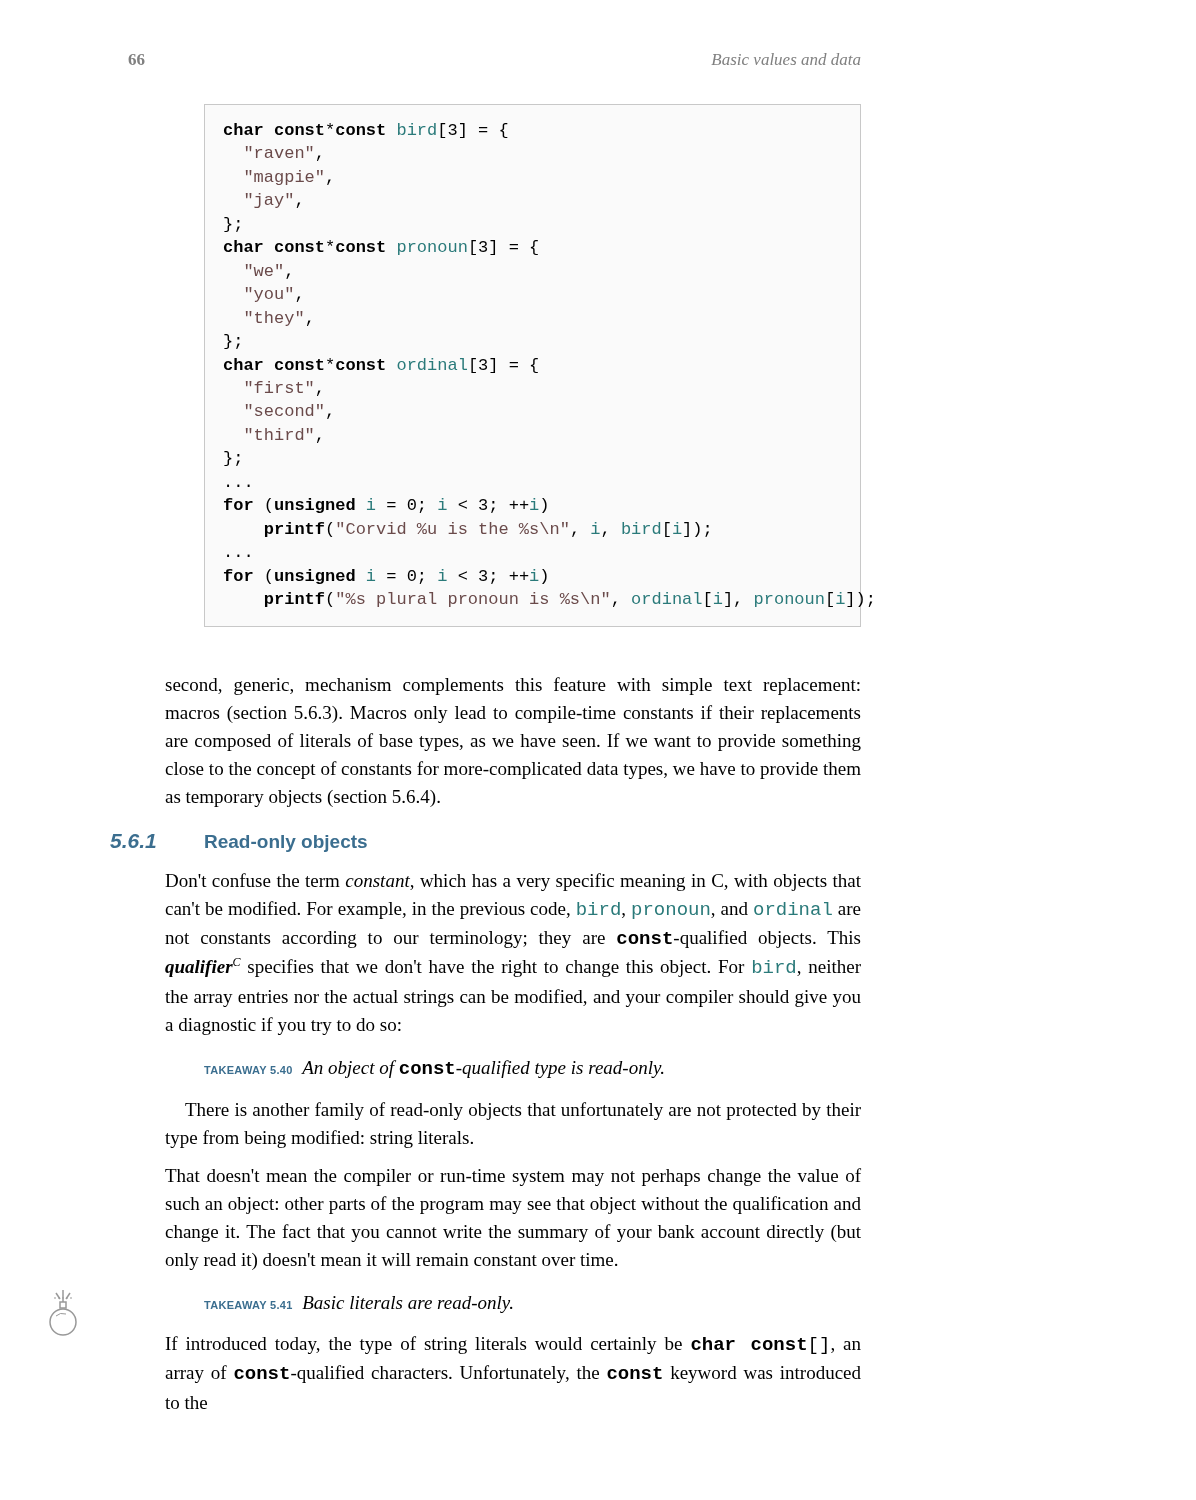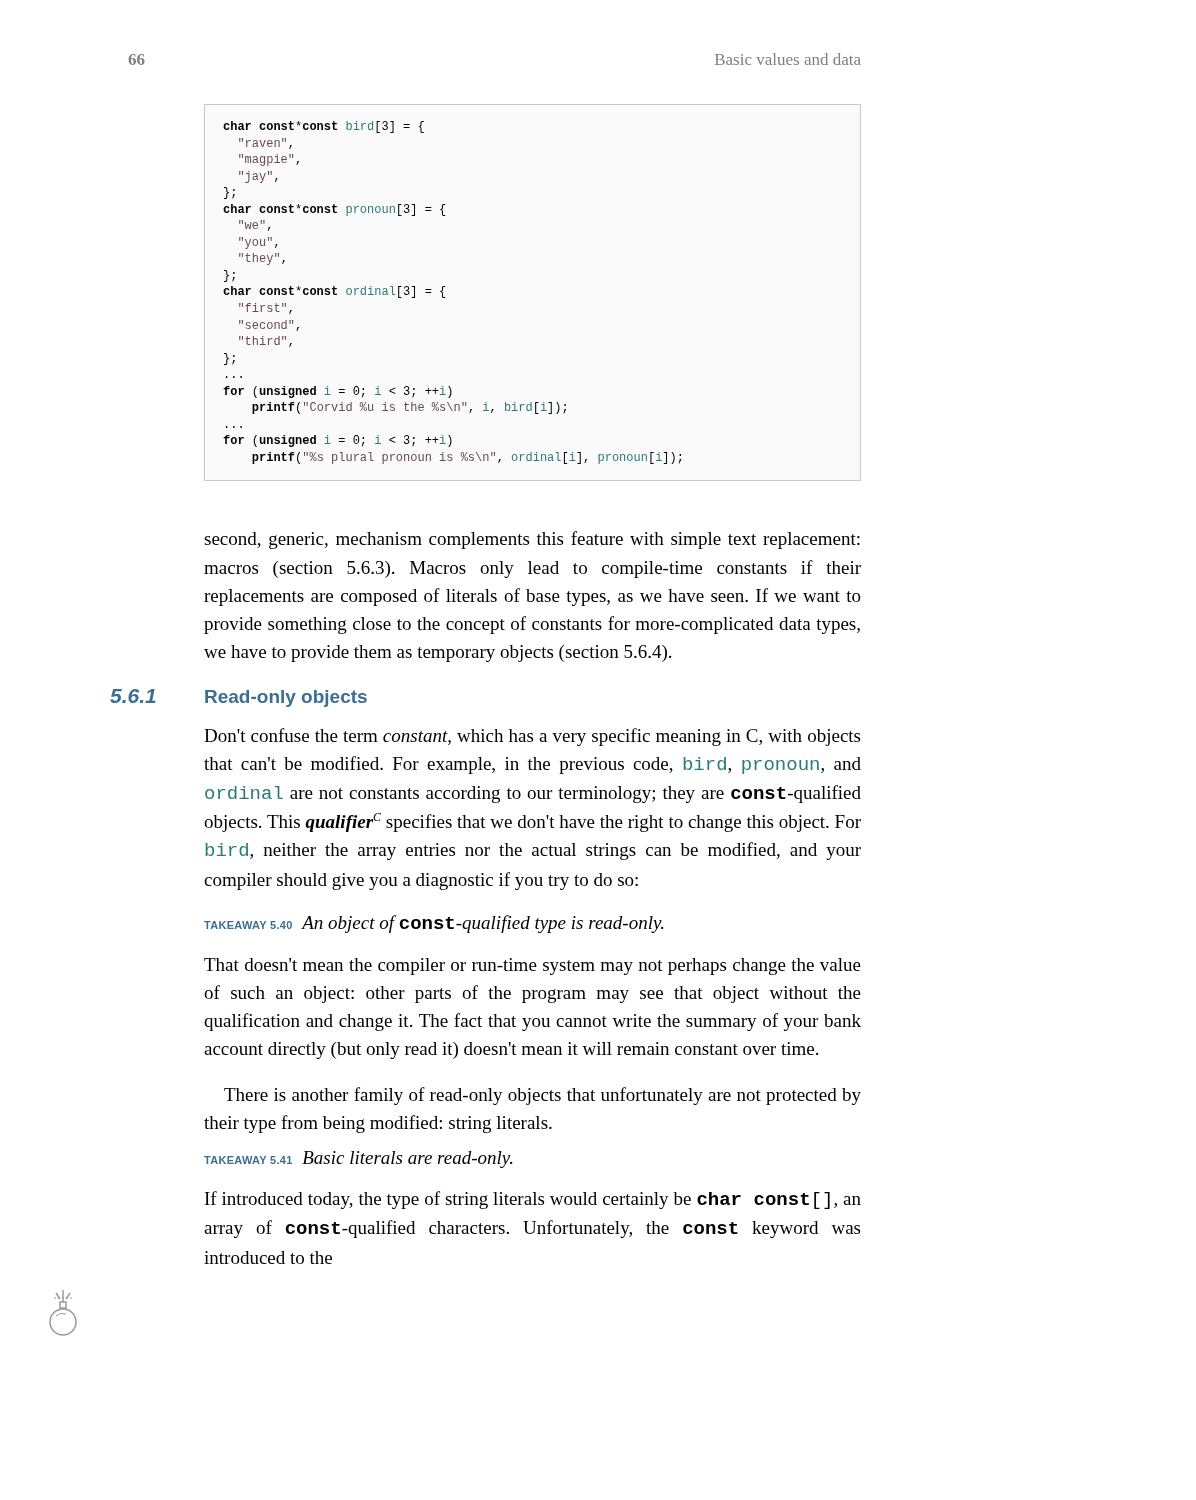--- a/index.html
+++ b/index.html
@@ -22,39 +22,40 @@
     font-size: 17px;
     color: #808080;
     margin-bottom: 34px;
   }
   .header .pagenum {
     font-weight: bold;
     color: #808080;
     margin-left: 18px;
   }
   .header .title {
+    font-style: italic;
   }
   .codeblock {
     border: 1px solid #c8c8c8;
     background: #fafafa;
     padding: 14px 18px 14px 18px;
     margin-left: 94px;
     margin-bottom: 44px;
     font-family: 'Courier New', monospace;
-    font-size: 12px;
+    font-size: 17px;
     color: #444;
     line-height: 1.38;
     white-space: pre;
   }
   .codeblock .kw { font-weight: bold; color: #000; }
   .codeblock .id { color: #2a7a7a; }
   .codeblock .str { color: #6a4a4a; }
   .codeblock .punc { color: #000; }
   .para {
-    margin-left: 94px;
+    margin-left: 55px;
     font-size: 19px;
     line-height: 1.48;
     text-align: justify;
     margin-bottom: 18px;
   }
   .section-row {
     display: flex;
     align-items: baseline;
     margin-top: 10px;
     margin-bottom: 14px;
@@ -155,23 +156,23 @@
   </div>
 
   <div class="para">
     <span>Don't confuse the term </span><i>constant</i><span>, which has a very specific meaning in C, with objects that can't be modified. For example, in the previous code, </span><span class="inlinecode">bird</span><span>, </span><span class="inlinecode">pronoun</span><span>, and </span><span class="inlinecode">ordinal</span><span> are not constants according to our terminology; they are </span><span class="inlinekw">const</span><span>-qualified objects. This </span><span class="term">qualifier</span><span class="sup">C</span><span> specifies that we don't have the right to change this object. For </span><span class="inlinecode">bird</span><span>, neither the array entries nor the actual strings can be modified, and your compiler should give you a diagnostic if you try to do so:</span>
   </div>
 
   <div class="takeaway">
     <span class="label">TAKEAWAY 5.40</span>&nbsp;&nbsp;<span class="body"><span>An object of </span><span class="inlinekw" style="font-style:normal">const</span><span>-qualified type is read-only.</span></span>
   </div>
 
+  <div class="para" style="text-indent:20px;margin-bottom:10px">There is another family of read-only objects that unfortunately are not protected by their type from being modified: string literals.</div>
+
   <div class="para">That doesn't mean the compiler or run-time system may not perhaps change the value of such an object: other parts of the program may see that object without the qualification and change it. The fact that you cannot write the summary of your bank account directly (but only read it) doesn't mean it will remain constant over time.</div>
-
-  <div class="para" style="text-indent:20px;margin-bottom:10px">There is another family of read-only objects that unfortunately are not protected by their type from being modified: string literals.</div>
 
   <svg class="margin-icon" style="top:1286px" viewBox="0 0 42 52">
     <line x1="21" y1="4" x2="21" y2="16" stroke="#999" stroke-width="1.5"></line>
     <line x1="14" y1="7" x2="18" y2="13" stroke="#999" stroke-width="1.5"></line>
     <line x1="28" y1="7" x2="24" y2="13" stroke="#999" stroke-width="1.5"></line>
     <line x1="12" y1="12" x2="30" y2="12" stroke="#999" stroke-width="1" stroke-dasharray="2,2"></line>
     <rect x="18" y="16" width="6" height="6" fill="none" stroke="#999" stroke-width="1.5"></rect>
     <circle cx="21" cy="36" r="13" fill="none" stroke="#999" stroke-width="1.5"></circle>
     <path d="M14 30 Q18 26 24 28" fill="none" stroke="#999" stroke-width="1"></path>
   </svg>

